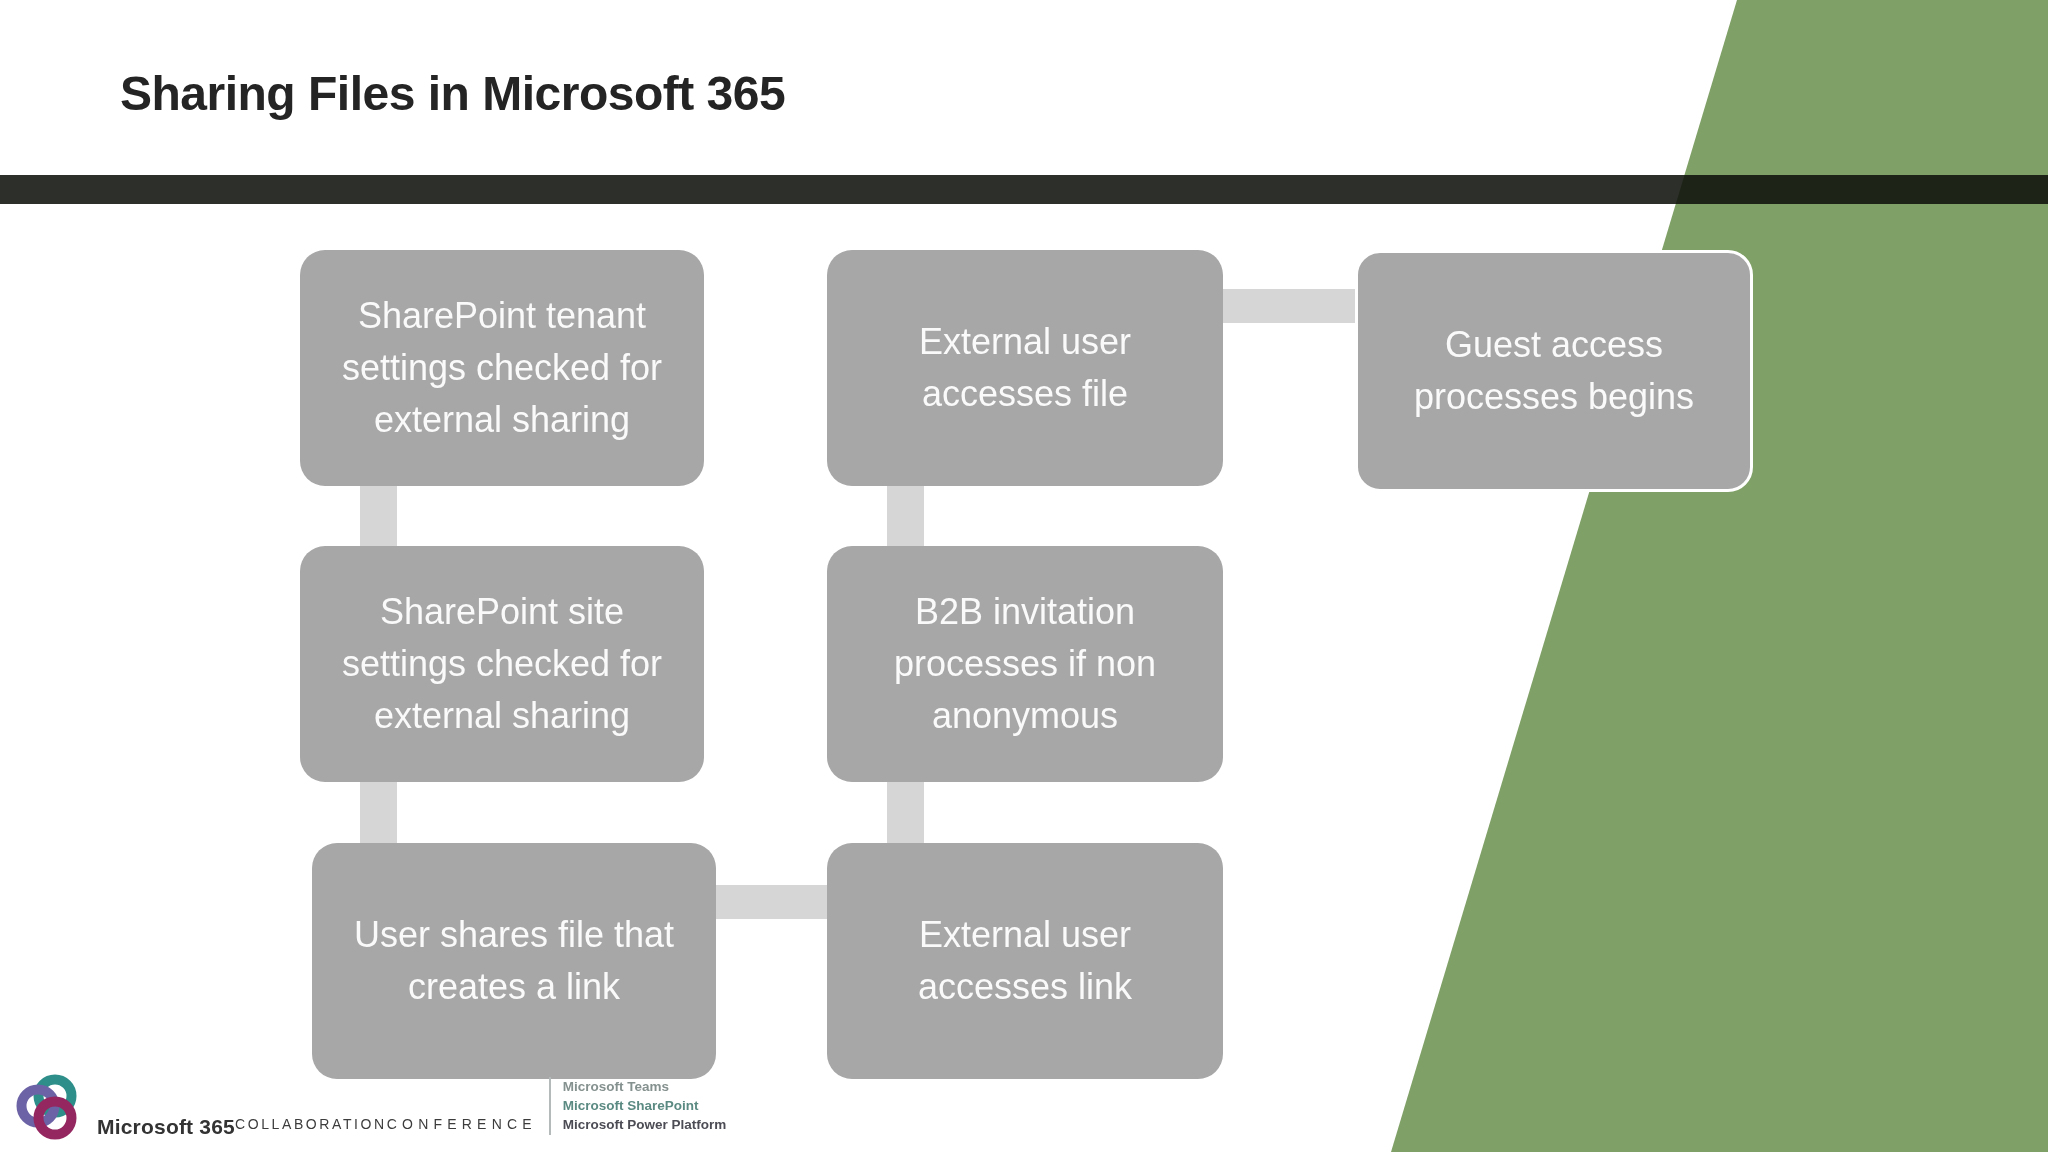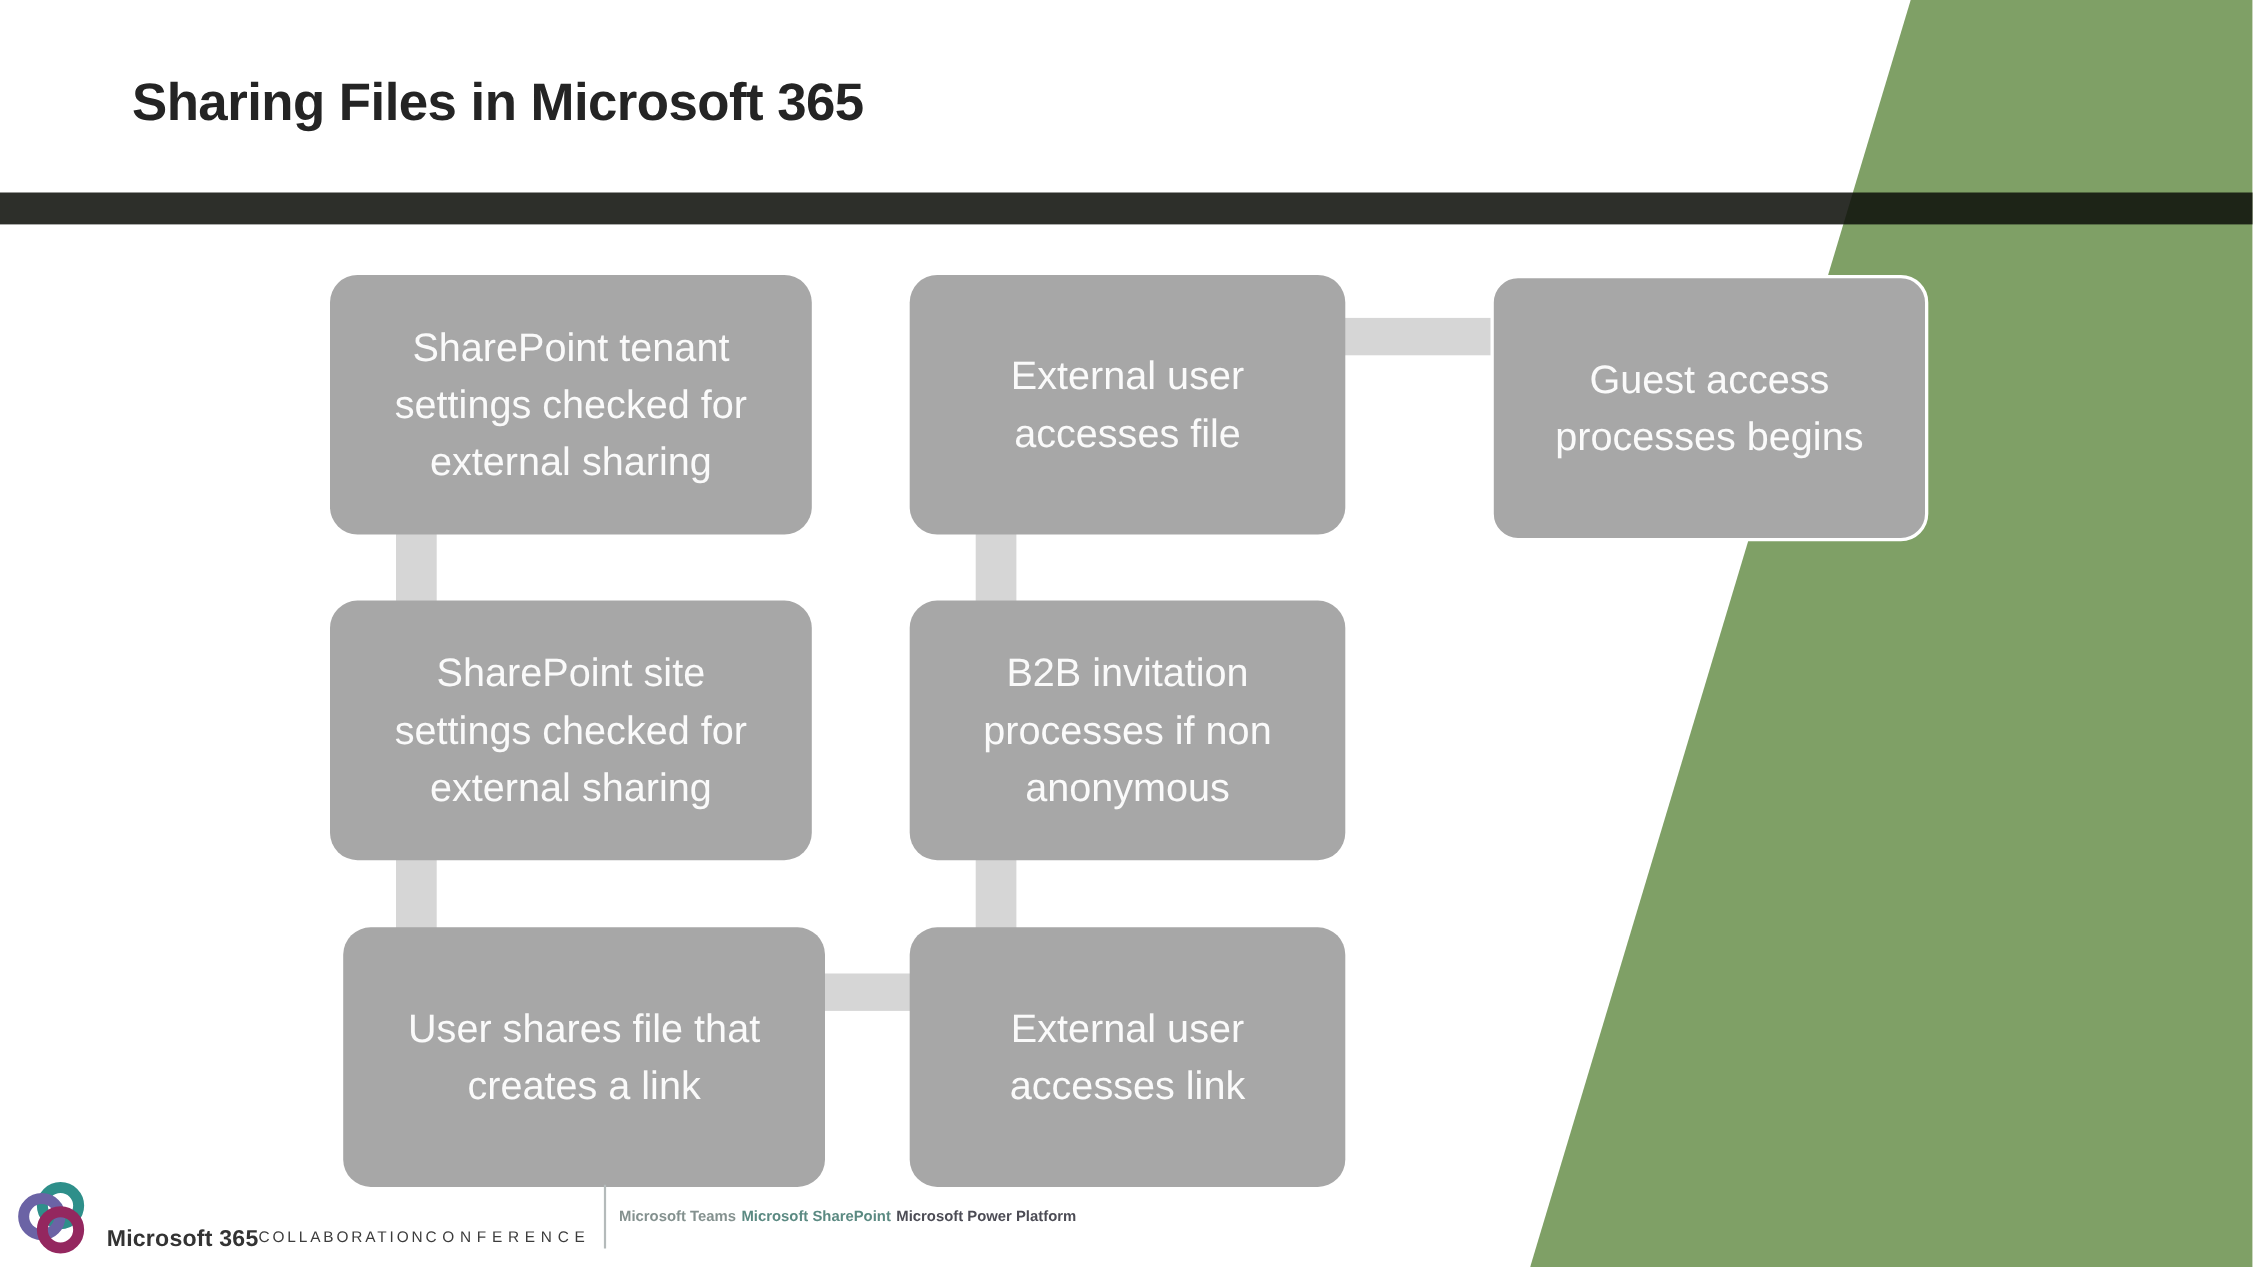--- a/index.html
+++ b/index.html
@@ -18,21 +18,21 @@
     position:absolute;left:0;top:175px;width:2048px;height:29px;
     background:var(--header-bar,rgba(16,18,12,0.88));z-index:1;
   }
   .slide-title{
     position:absolute;left:120px;top:66px;z-index:2;
     font-size:48px;font-weight:700;letter-spacing:-0.5px;
     color:var(--title-text,#242424);white-space:nowrap;
   }
   
   .box{
-    position:absolute;width:438px;height:236px;z-index:2;
+    position:absolute;width:404px;height:236px;z-index:2;
     background:var(--box-fill,#a7a7a7);border-radius:25px;
     display:flex;flex-direction:column;align-items:center;justify-content:center;
     text-align:center;color:var(--box-text,#fafafa);
     font-size:36px;font-weight:300;line-height:52px;
   }
   .box .ln{display:block;white-space:nowrap;}
   #b1{left:300px;top:250px;}
   #b2{left:300px;top:546px;}
   #b3{left:300px;top:843px;margin-left:12px;}
   #b4{left:827px;top:843px;width:396px;}
@@ -51,21 +51,21 @@
   .footer-logo{
     position:absolute;left:13px;top:1070px;z-index:2;
     display:flex;align-items:center;
   }
   .logo-mark{width:72px;height:72px;flex:0 0 auto;}
   .logo-textcol{margin-left:12px;display:flex;margin-top:40px;}
   .logo-brand{font-size:21px;font-weight:700;color:#333333;line-height:23px;letter-spacing:0.2px;}
   .logo-collab{font-size:14px;font-weight:400;color:#3c3c3c;letter-spacing:2.6px;line-height:19px;}
   .logo-conf{font-size:14px;font-weight:400;color:#3c3c3c;letter-spacing:5.2px;line-height:19px;}
   .logo-divider{width:2px;height:58px;background:#b4baba;margin:0 12px;}
-  .logo-products{display:flex;justify-content:flex-start;gap:5px;}
+  .logo-products{display:flex;flex-direction:column;justify-content:flex-start;gap:5px;}
   .logo-products .prod{font-size:13.5px;font-weight:700;line-height:14px;}
   .prod-teams{color:var(--product-teams,#84918f);}
   .prod-sharepoint{color:var(--product-sharepoint,#5b8a82);}
   .prod-power{color:var(--product-power-platform,#4c4c55);}
 </style>
 </head>
 <body>
 
 <div id="slide">
 

